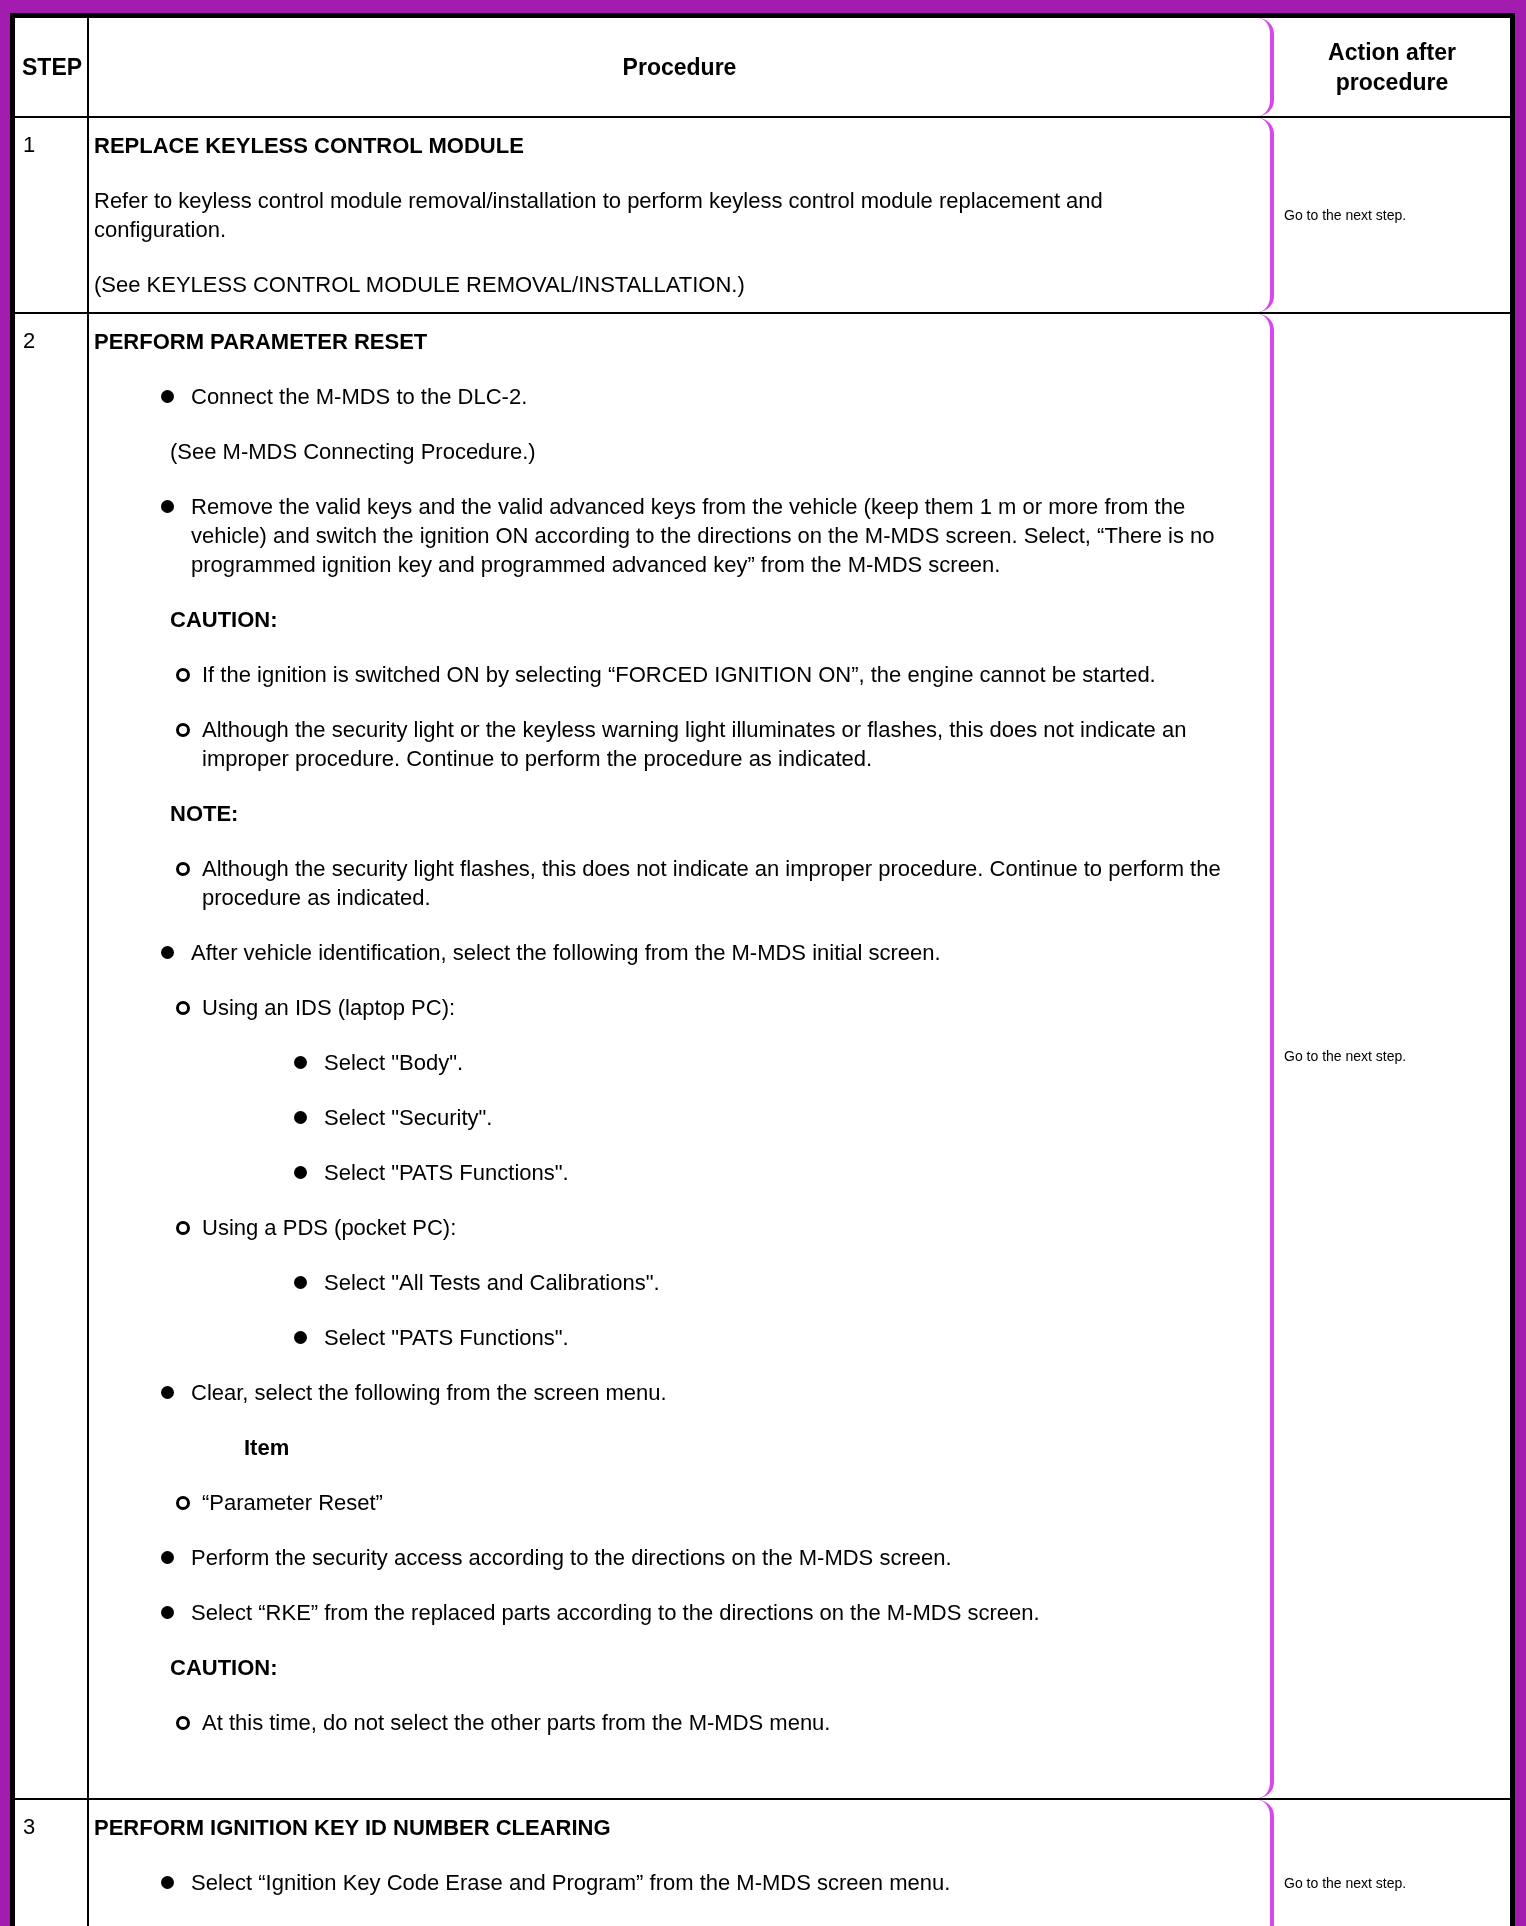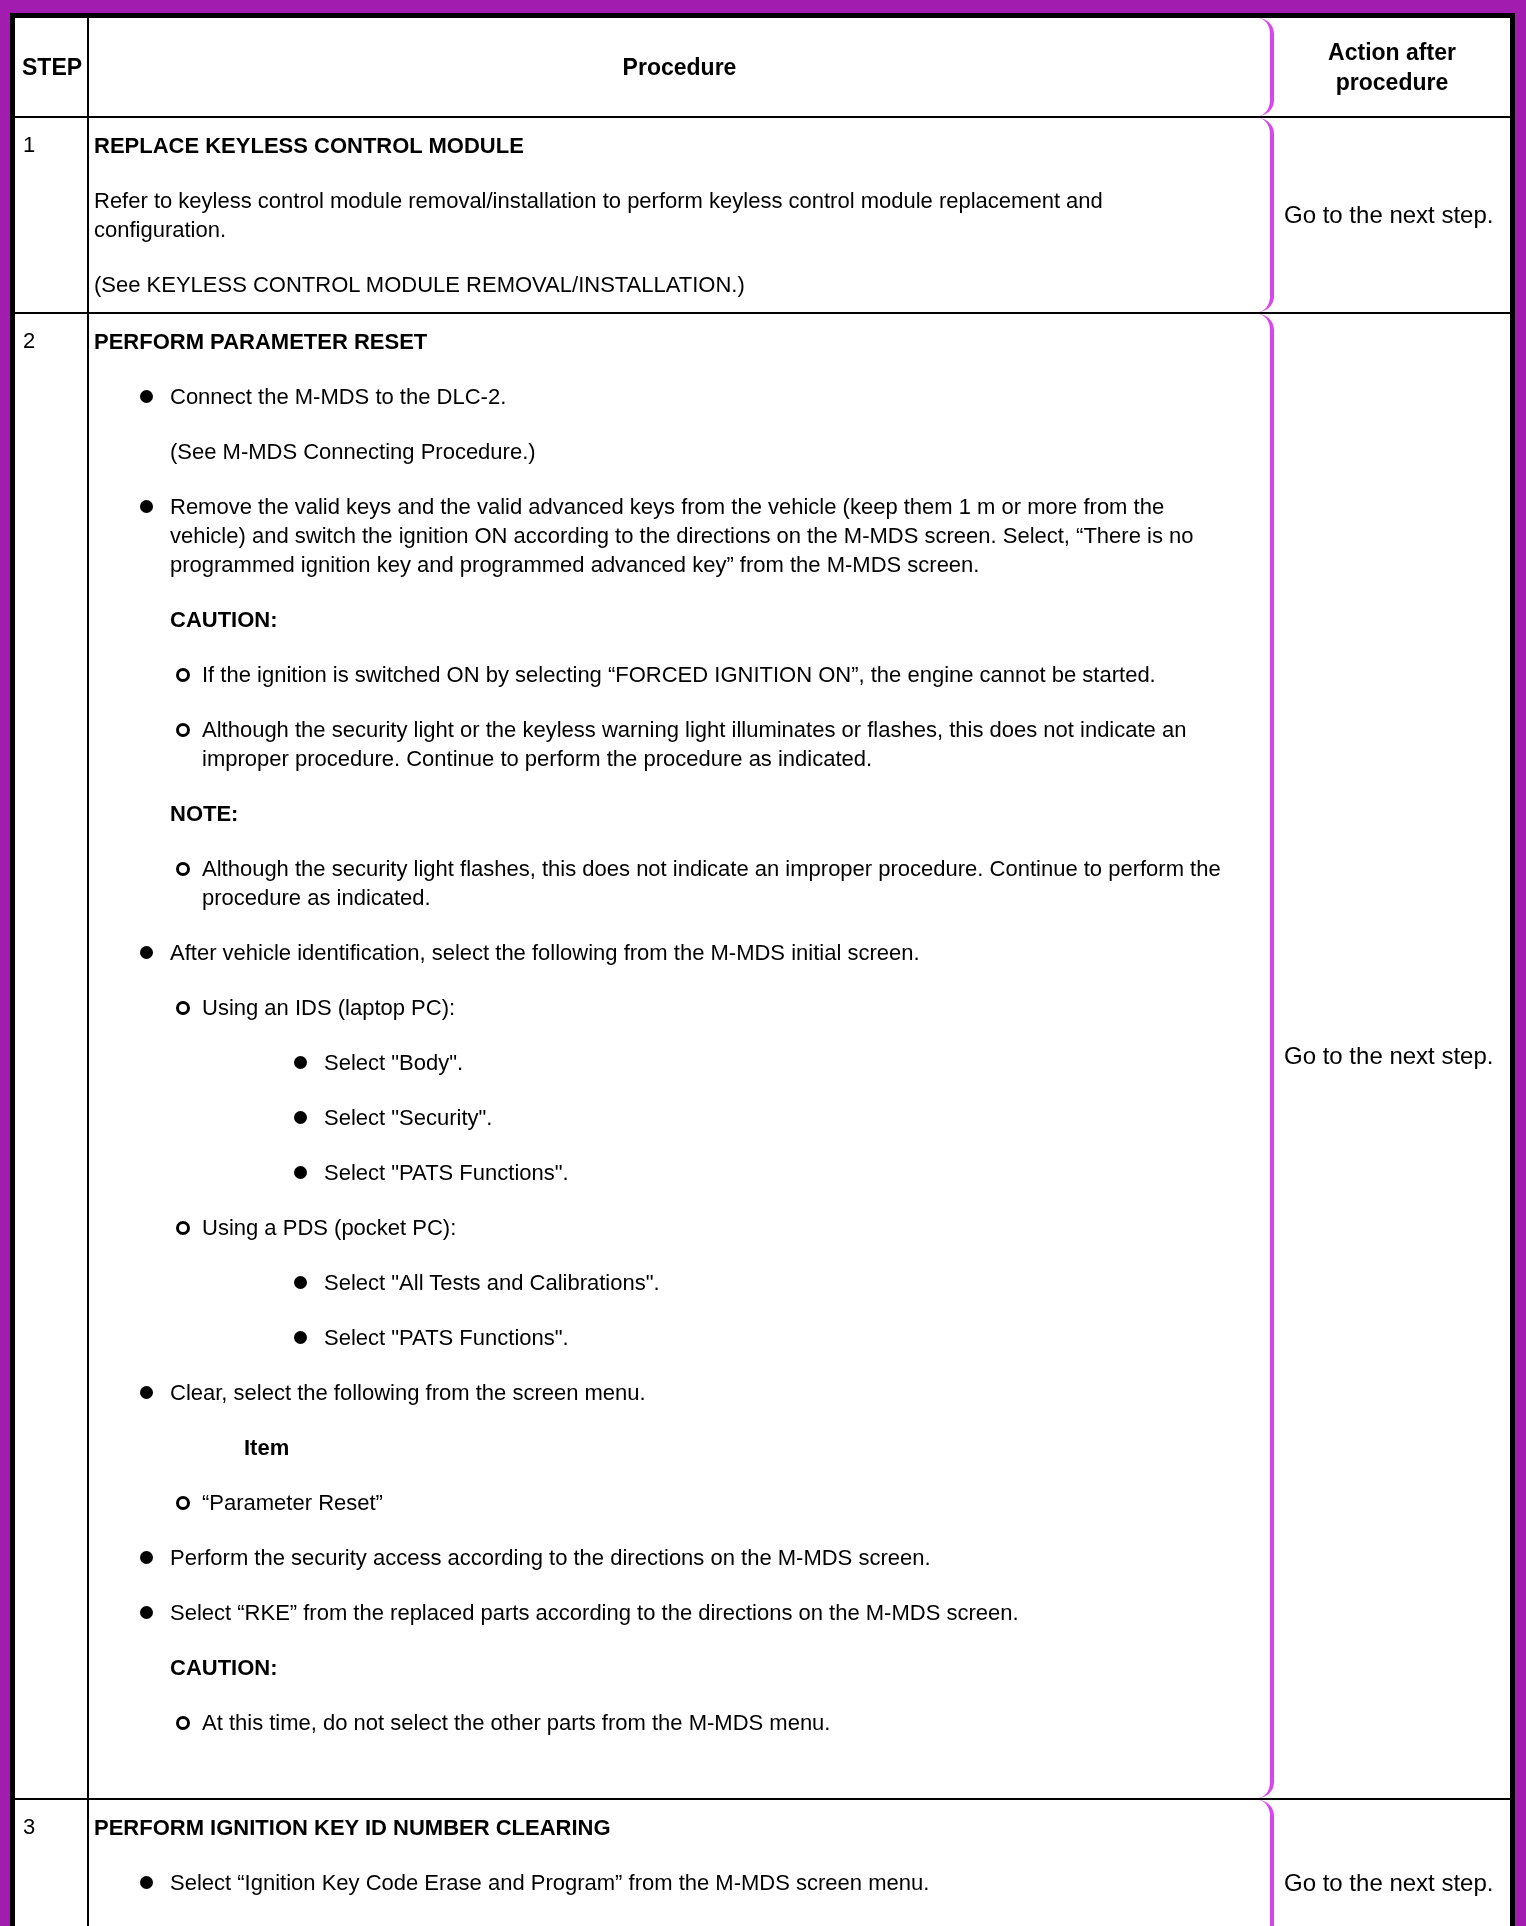--- a/index.html
+++ b/index.html
@@ -10,42 +10,42 @@
   }
   .proc-table{
     position:absolute;left:10px;top:13px;width:1505px;
     border:5px solid #000;box-sizing:border-box;background:#fff;
   }
   .row{display:grid;grid-template-columns:74px 1185px 236px;}
   .row + .row, #rows .row{border-top:2px solid #000;}
   .cell{box-sizing:border-box;}
   .step-cell{border-right:2px solid #000;font-size:22px;line-height:29px;padding:12px 4px 8px 8px;}
   .proc-cell{border-right:4px solid #d946ef;padding:13px 45px 13px 5px;border-radius:16px;}
-  .action-cell{display:flex;align-items:center;padding:8px 4px 8px 10px;font-size:24px;line-height:30px;}
+  .action-cell{display:flex;align-items:center;padding:8px 4px 8px 10px;font-size:14px;line-height:30px;}
 
   
   .header-row{min-height:71px;}
   .header-row .step-cell{display:flex;align-items:center;font-weight:bold;font-size:23px;padding:4px 2px 4px 7px;}
   .header-row .proc-cell{display:flex;align-items:center;justify-content:center;font-weight:bold;font-size:23px;padding:4px;}
   .header-row .action-cell{justify-content:center;text-align:center;font-weight:bold;font-size:23px;line-height:30px;padding:19px 28px;}
 
   
   #rows .row:nth-child(1){min-height:185px;}
   #rows .row:nth-child(2){min-height:1484px;}
   #rows .row:nth-child(3){min-height:150px;}
 
   .blocks{font-size:22px;line-height:29px;}
   .block{position:relative;margin:0 0 26px 0;}
   .block:last-child{margin-bottom:0;}
   .b-heading{font-weight:bold;}
   .b-para{margin-left:0;}
   .b-note1{margin-left:76px;}
   .b-subheading{font-weight:bold;margin-left:76px;}
   .b-item{font-weight:bold;margin-left:150px;}
-  .b-bullet1{margin-left:76px;}
+  .b-bullet1{margin-left:97px;}
   .b-bullet2{margin-left:108px;}
   .b-bullet3{margin-left:230px;}
 
   .m-filled{position:absolute;width:13px;height:13px;border-radius:50%;background:#000;top:8px;}
   .m-hollow{position:absolute;width:8px;height:8px;border-radius:50%;border:3px solid #000;background:#fff;top:8px;}
   .b-bullet1 > .m-filled{left:-30px;}
   .b-bullet3 > .m-filled{left:-30px;}
   .b-bullet2 > .m-hollow{left:-26px;}
 </style>
 </head>

